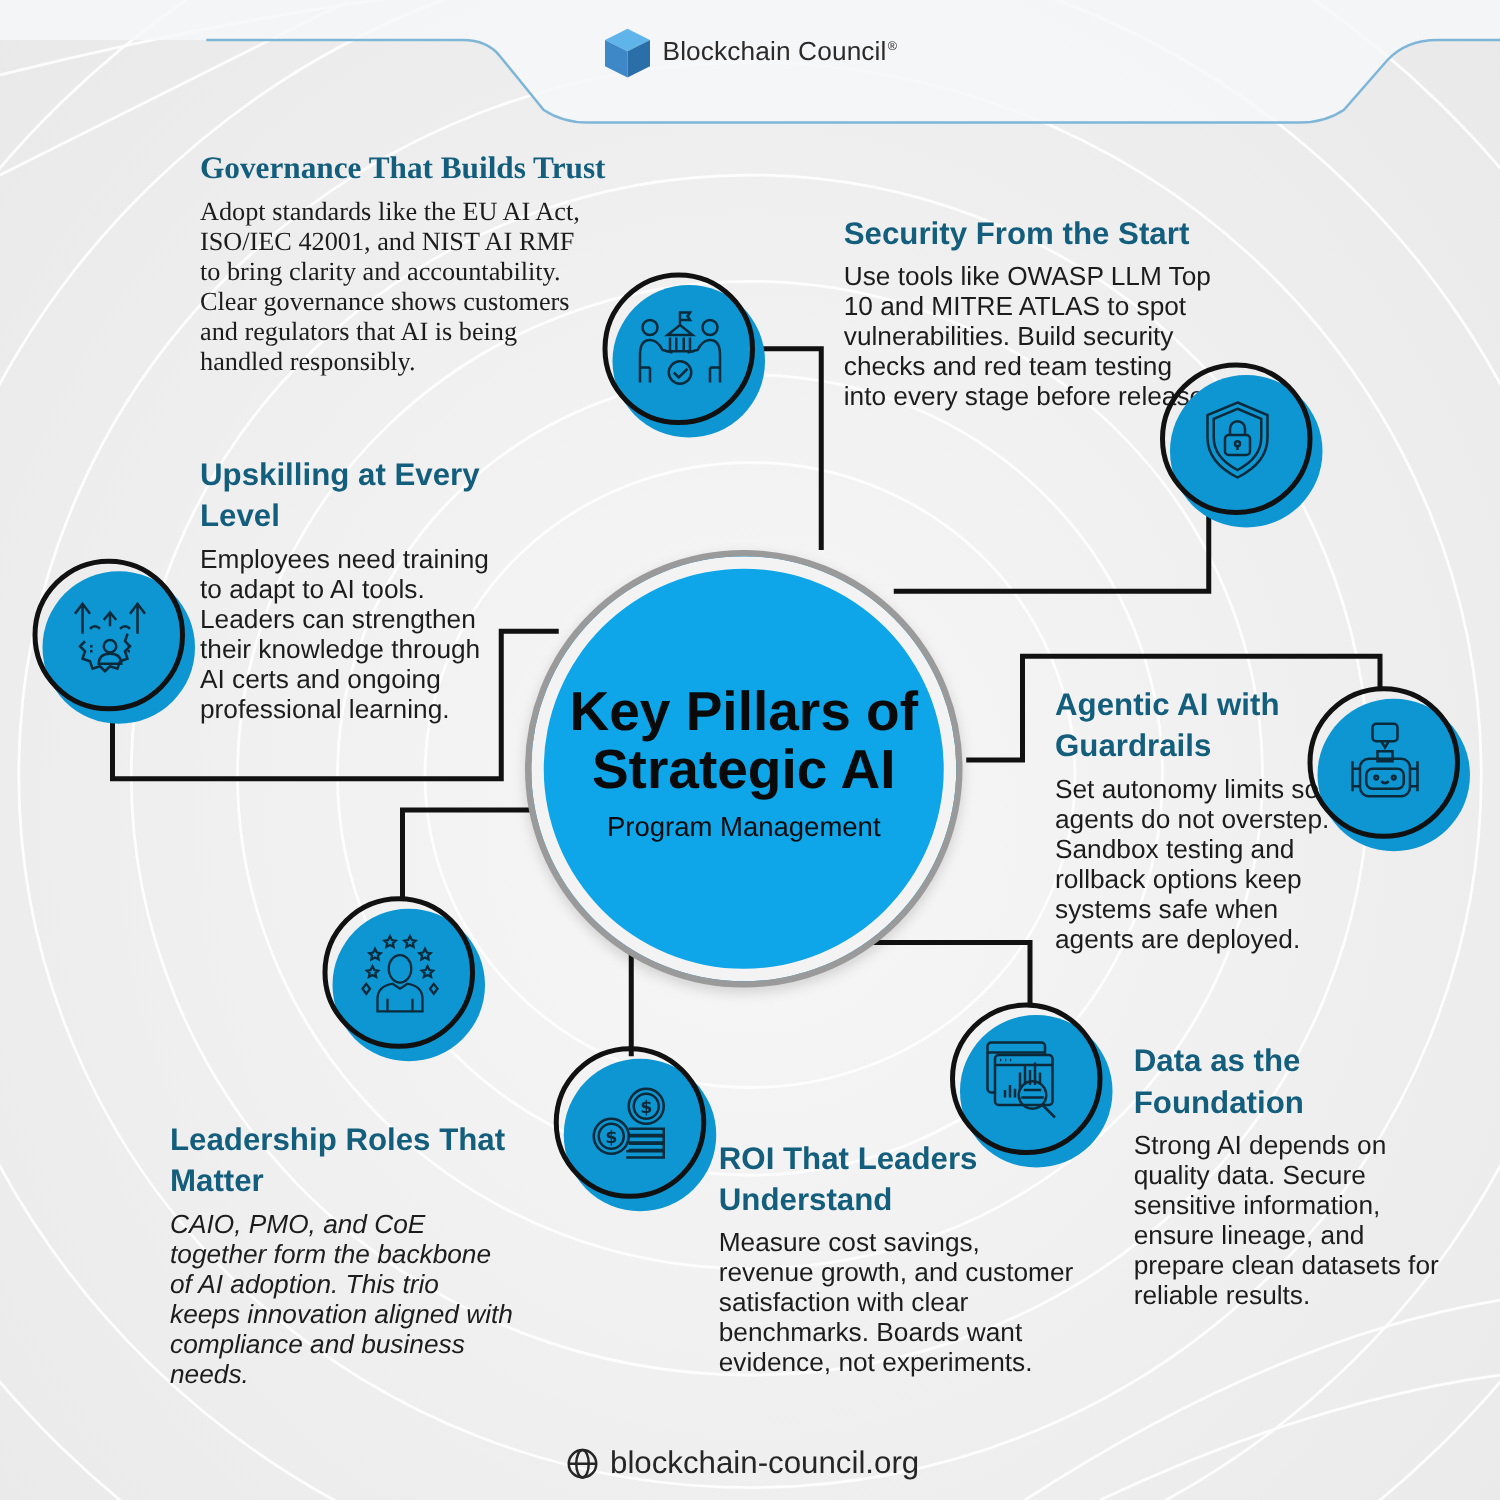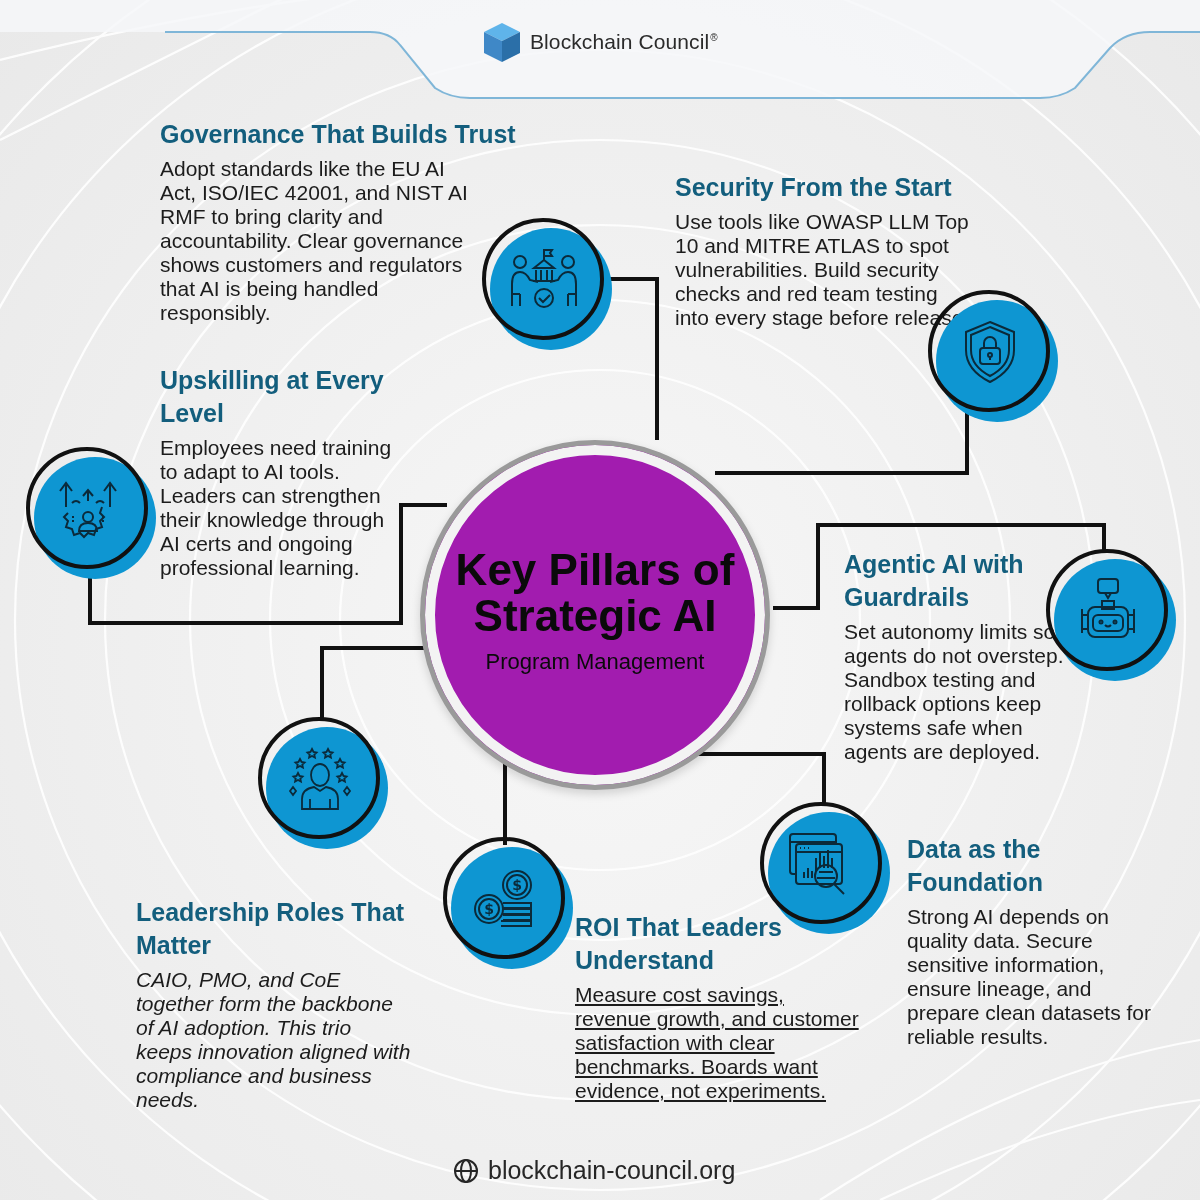--- a/index.html
+++ b/index.html
@@ -26,21 +26,21 @@
 
   
   .icon-wrap { position: absolute; width: 130px; height: 130px; z-index: 3; }
   .icon-wrap .blue { position: absolute; left: 8px; top: 10px; width: 122px; height: 122px; border-radius: 50%; background: #0e96d2; }
   .icon-wrap .ring { position: absolute; left: 0; top: 0; width: 122px; height: 122px; border-radius: 50%; border: 4px solid #111; }
   .icon-wrap svg { position: absolute; left: 26px; top: 26px; width: 72px; height: 72px; }
 
   
   .center-outer {
     position: absolute; left: 420px; top: 440px; width: 350px; height: 350px; border-radius: 50%;
-    background: #a21caf; border: 5px solid #9a9a9a; z-index: 4;
+    background: #0ea5e9; border: 5px solid #9a9a9a; z-index: 4;
     box-shadow: inset 0 0 0 10px #f3f3f3, 0 4px 10px rgba(0,0,0,0.15);
   }
   .center-inner { position: absolute; left: 0; top: 0; width: 100%; height: 100%; display: flex; flex-direction: column; align-items: center; justify-content: center; text-align: center; padding-bottom: 8px; }
   .center-title { font-weight: bold; font-size: 44px; line-height: 46px; color: #0a0a0a; }
   .center-sub { font-weight: normal; font-size: 22px; margin-top: 10px; color: #0a0a0a; }
 
   .footer { position: absolute; left: 452px; top: 1156px; display: flex; align-items: center; gap: 8px; z-index: 3; }
   .footer-text { font-size: 25px; color: #262626; }
 </style>
 </head>
@@ -96,21 +96,21 @@
 </svg>
 
 <div class="center-outer">
   <div class="center-inner">
     <div class="center-title">Key Pillars of</div>
     <div class="center-title">Strategic AI</div>
     <div class="center-sub">Program Management</div>
   </div>
 </div>
 
-<div class="abs" style="left:160px; top:118px; width:380px;">
+<div class="abs" style="left:160px; top:118px; width:380px;font-family:Liberation Serif, serif;">
   <div class="pillar-title">Governance That Builds Trust</div>
   <div class="pillar-body" style="width:320px;">Adopt standards like the EU AI Act, ISO/IEC 42001, and NIST AI RMF to bring clarity and accountability. Clear governance shows customers and regulators that AI is being handled responsibly.</div>
 </div>
 <div class="icon-wrap" style="left:482px; top:218px;">
   <div class="blue"></div>
     <div class="ring"></div>
   <svg viewBox="0 0 72 72" fill="none" stroke="#0b2a3a" stroke-width="2">
     <circle cx="12" cy="18" r="6"></circle>
       <circle cx="60" cy="18" r="6"></circle>
     <path d="M4 40 q0-12 8-12 q6 0 10 8 l8 2"></path>
@@ -196,21 +196,21 @@
     <path d="M58 30 l1.5 3 l3 .5 l-2.2 2 l.6 3 l-2.9-1.5 l-2.9 1.5 l.6-3 l-2.2-2 l3-.5 z"></path>
     <path d="M6 48 l3-4 l3 4 l-3 4 z M66 48 l-3-4 l-3 4 l3 4 z"></path>
     <ellipse cx="36" cy="32" rx="9" ry="11"></ellipse>
     <path d="M18 66 v-10 q0-10 12-12 l6 4 l6-4 q12 2 12 12 v10 z"></path>
     <path d="M26 56 v10 M46 56 v10"></path>
   </svg>
 </div>
 
 <div class="abs" style="left:575px; top:911px; width:290px;">
   <div class="pillar-title">ROI That Leaders Understand</div>
-  <div class="pillar-body" style="width:285px;text-decoration:underline;">Measure cost savings, revenue growth, and customer satisfaction with clear benchmarks. Boards want evidence, not experiments.</div>
+  <div class="pillar-body" style="width:285px;">Measure cost savings, revenue growth, and customer satisfaction with clear benchmarks. Boards want evidence, not experiments.</div>
 </div>
 <div class="icon-wrap" style="left:443px; top:837px;">
   <div class="blue"></div>
     <div class="ring"></div>
   <svg viewBox="0 0 72 72" fill="none" stroke="#0b2a3a" stroke-width="2">
     <circle cx="48" cy="22" r="14"></circle>
       <circle cx="48" cy="22" r="10"></circle>
     <text x="48" y="27" font-size="14" text-anchor="middle" fill="#0b2a3a" stroke="none" font-family="DejaVu Sans, sans-serif" font-weight="bold">$</text>
     <circle cx="20" cy="46" r="14"></circle>
       <circle cx="20" cy="46" r="10"></circle>

